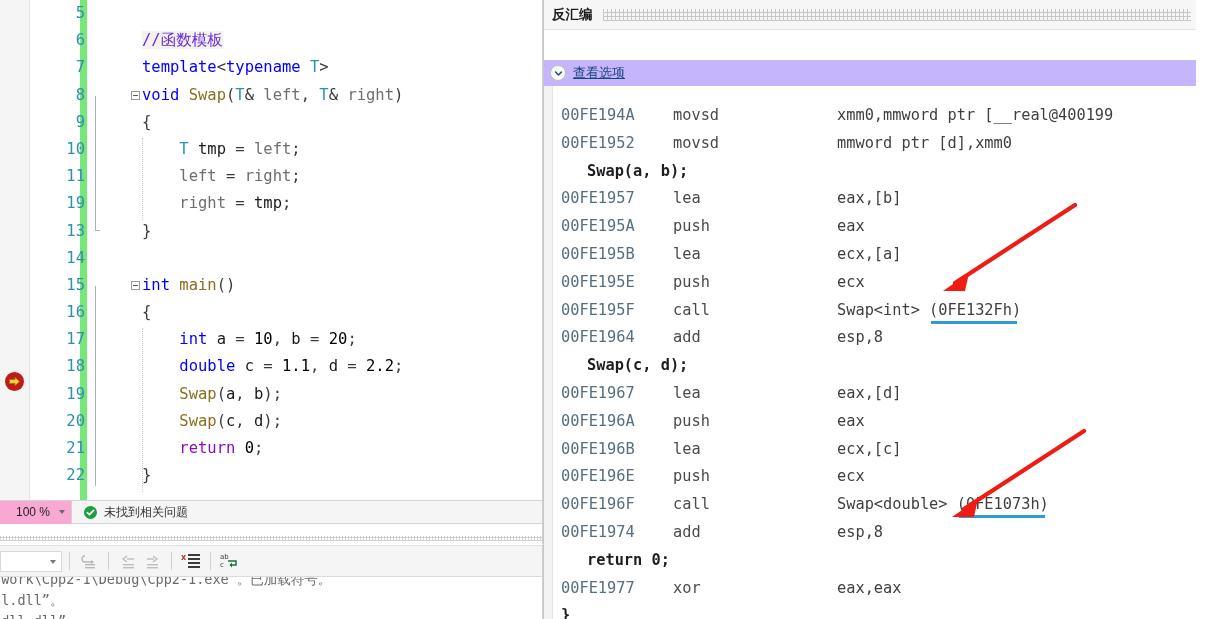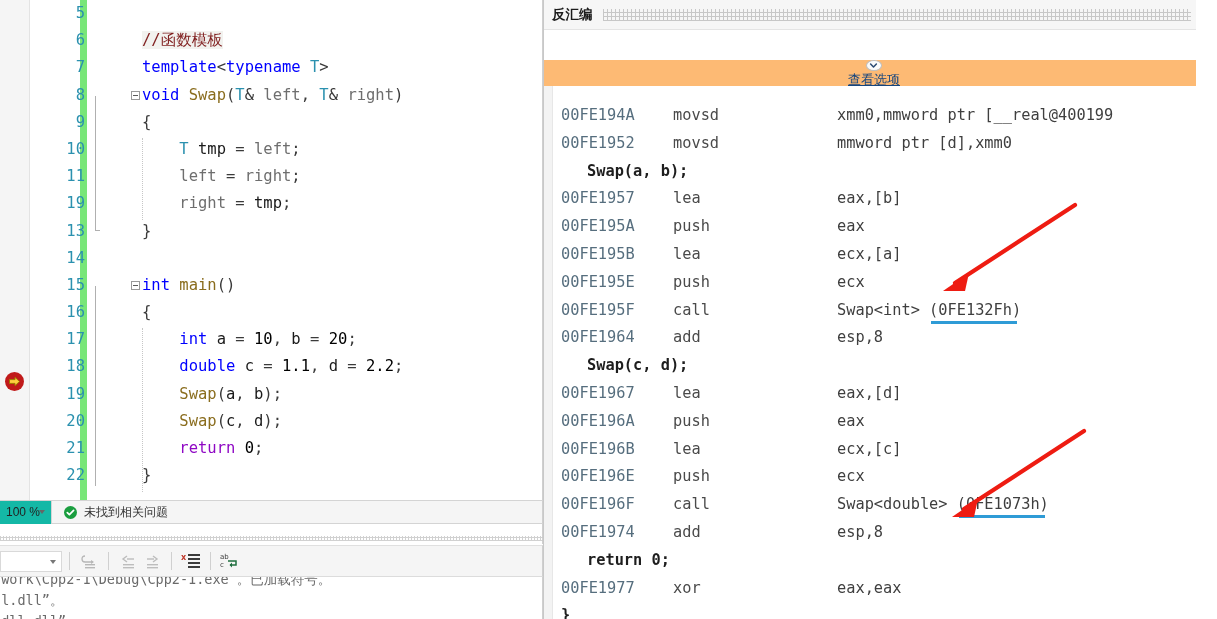--- a/index.html
+++ b/index.html
@@ -116,21 +116,21 @@
     color: #6b6b6b;
   }
   .kw  { color: #0000ff; }
   .type-t { color: #2b91af; }
   .fn  { color: #8a6d1e; }
   .num { color: #000000; }
   .punct { color: #3a3a3a; }
   .ctrl { color: #8f08c4; }
   .plain { color: #6e6e6e; }
   .cmt {
-    color: #7f1d1d;
+    color: #6d28d9;
     background: #f2f2ef;
   }
   .ident-dark { color: #1a1a1a; }
 
   
   .indent-guide {
     position: absolute;
     width: 1px;
     border-left: 1px dotted #c6c6c6;
   }
@@ -140,25 +140,25 @@
     position: absolute; left: 0; top: 500px;
     width: 543px; height: 24px;
     background: #f5f5f5;
     border-top: 1px solid #d4d4d4;
     border-bottom: 1px solid #d4d4d4;
     border-right: 1px solid #cfcfcf;
     display: flex; align-items: center;
     font-size: 12px; color: #333;
   }
   #zoom-box {
-    width: 52px; height: 23px;
-    background: #14b8a6;
+    width: 72px; height: 23px;
+    background: #f9a8d4;
     border-right: 1px solid #d4d4d4;
     display: flex; align-items: center;
-    padding-left: 6px;
+    padding-left: 16px;
     font-size: 12px; color: #222;
     position: relative;
   }
   #zoom-box .caret {
     position: absolute; right: 6px; top: 9px;
     width: 0; height: 0;
     border-left: 3.5px solid transparent;
     border-right: 3.5px solid transparent;
     border-top: 4px solid #666;
   }
@@ -276,22 +276,22 @@
     border: 1px solid #cfcfcf;
     font-size: 13px; color: #111;
     padding-left: 5px;
     line-height: 19px;
     font-family: "Liberation Sans", sans-serif;
     white-space: nowrap; overflow: hidden;
   }
   #viewopt-row {
     position: absolute; left: 0; top: 60px;
     width: 653px; height: 26px;
-    background: #fdba74;
-    display: flex; align-items: center; flex-direction: column;
+    background: #c4b5fd;
+    display: flex; align-items: center;
   }
   .chev-circle {
     margin-left: 6px;
     width: 16px; height: 16px;
     border-radius: 50%;
     border: 1px solid #bfbfbf;
     background: #fbfbfb;
     display: flex; align-items: center; justify-content: center;
   }
   .chev-circle svg { display: block; }

